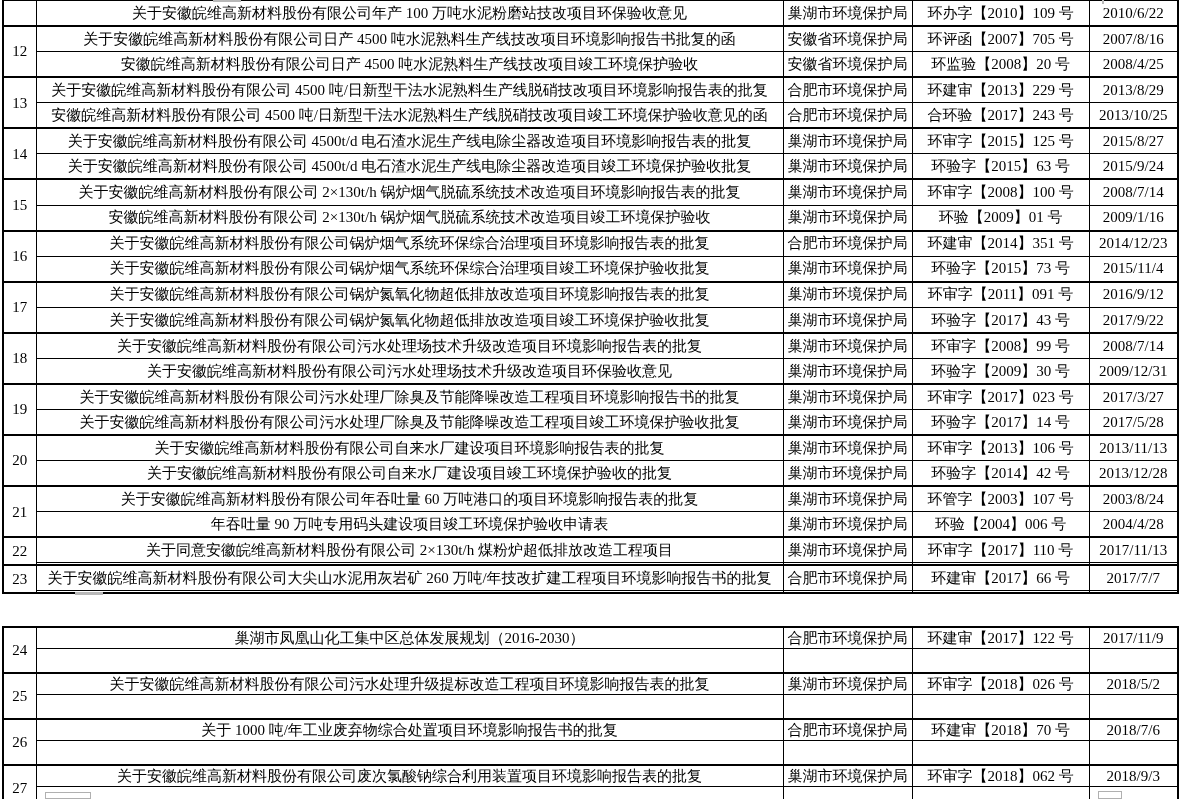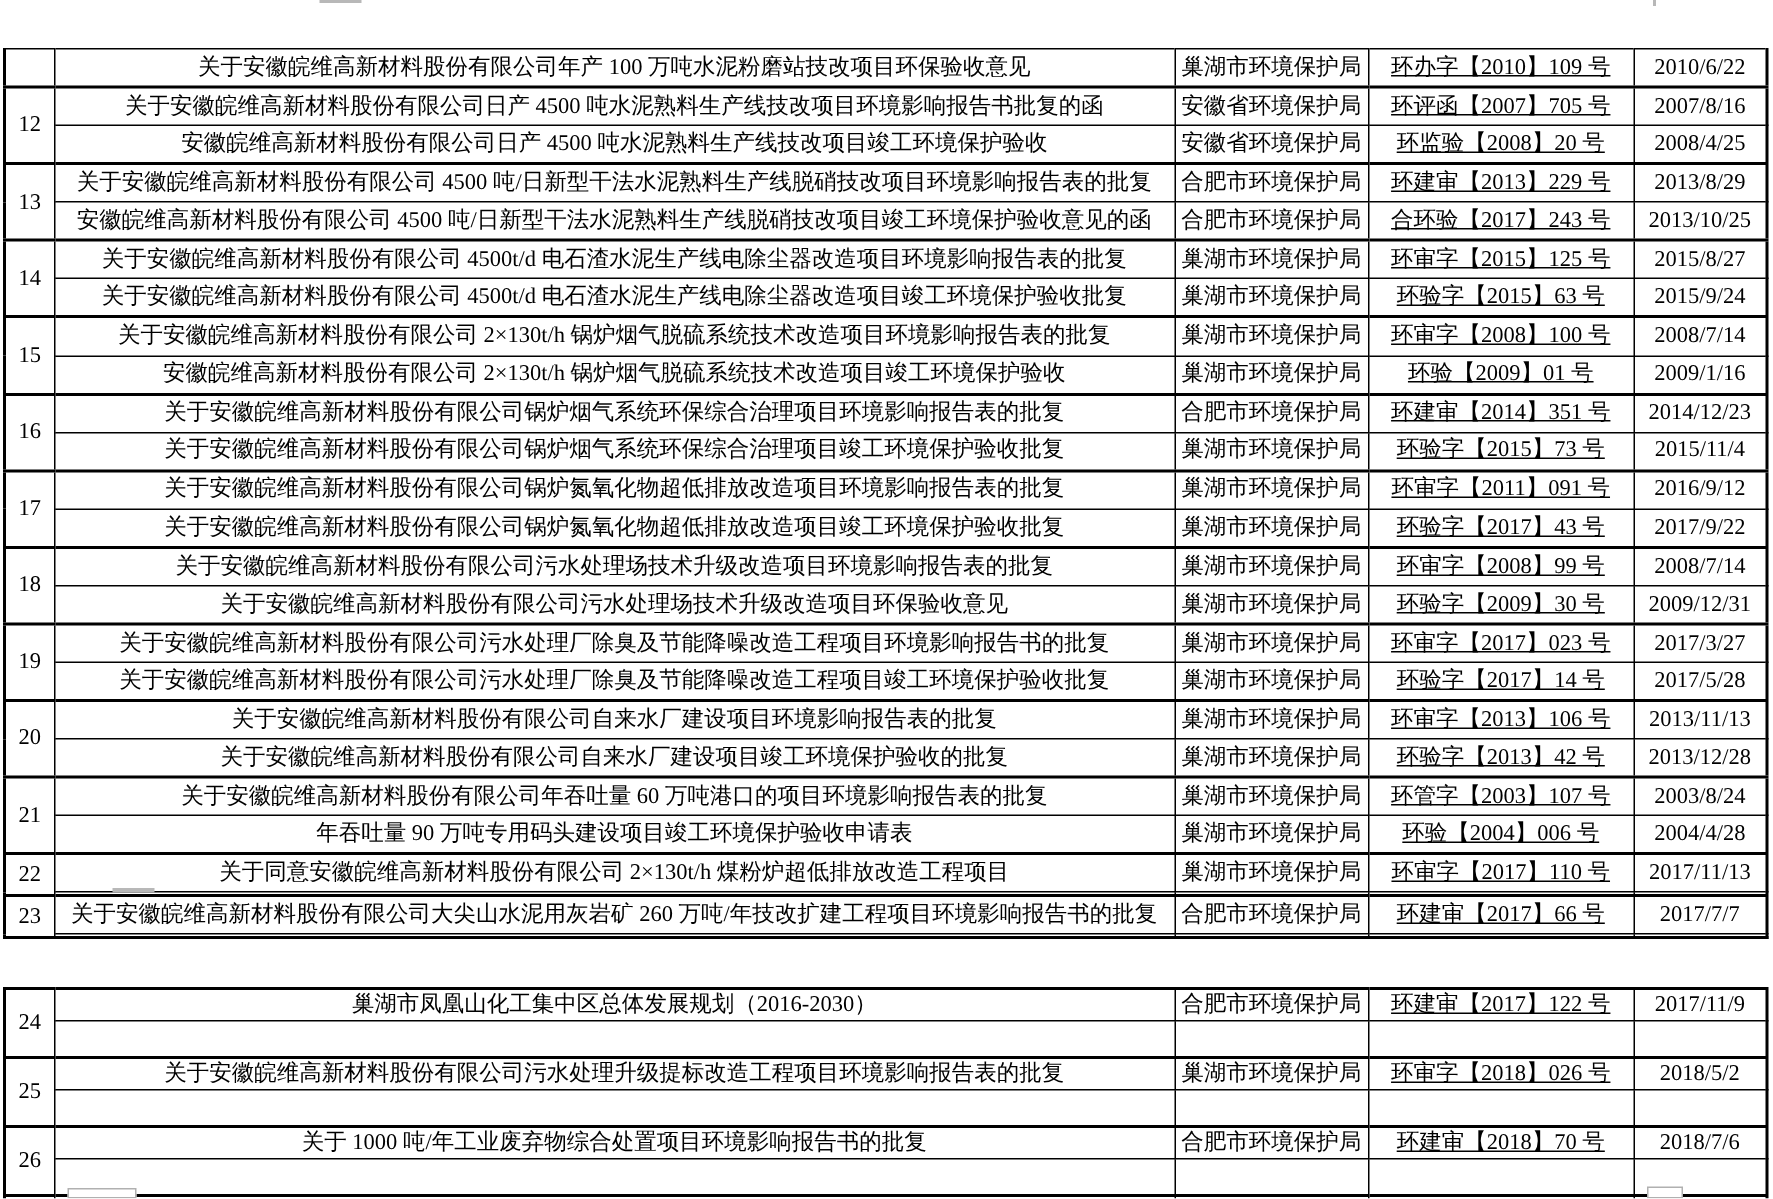--- a/index.html
+++ b/index.html
@@ -2,29 +2,29 @@
 <html><head>
 <meta charset="utf-8">
 <style>
   html,body{margin:0;padding:0;background:#ffffff;}
   body{font-family:"Liberation Serif","DejaVu Serif",serif;color:#000;}
   .screen{position:relative;width:1182px;height:799px;background:#fff;overflow:hidden;}
   .tblwrap{position:absolute;left:2px;width:1175px;}
   #sec1{top:0;height:594px;}
   #sec2{top:626px;height:184px;border-radius:25px;}
   table.grid{width:100%;height:100%;border-collapse:collapse;table-layout:fixed;
-             border:2px solid #000;border-top:1px solid #000;margin-top:32px;}
+             border:2px solid #000;border-top:1px solid #000;}
   table.grid td{border:1px solid #000;padding:0;overflow:hidden;white-space:nowrap;
                 text-align:center;vertical-align:middle;font-size:15px;line-height:1.1;}
   table.grid tr.first td{border-top:2px solid #000;}
   table.grid tr.partial td{border-top:none;}
   td.title{font-size:14px;}
   td.no{font-size:15px;}
   td.agency{font-size:14px;}
-  td.doc_no{font-size:14px;text-decoration:underline;}
+  td.doc_no{font-size:14px;}
   td.date{font-size:15px;}
   #sec2 tr.first{height:21px;}
   #sec2 tr.second{height:25px;}
   .pb{position:absolute;background:#b8b8b8;}
   .pb.box{background:#fff;border:1px solid #b0b0b0;}
 </style>
 </head>
 <body>
 
 <div class="screen">
@@ -153,21 +153,21 @@
           <tr class="first">
             <td class="no" rowspan="2">20</td>
             <td class="title">关于安徽皖维高新材料股份有限公司自来水厂建设项目环境影响报告表的批复</td>
             <td class="agency">巢湖市环境保护局</td>
             <td class="doc_no">环审字【2013】106 号</td>
             <td class="date">2013/11/13</td>
           </tr>
           <tr class="second">
             <td class="title">关于安徽皖维高新材料股份有限公司自来水厂建设项目竣工环境保护验收的批复</td>
             <td class="agency">巢湖市环境保护局</td>
-            <td class="doc_no">环验字【2013】42 号</td>
+            <td class="doc_no">环验字【2014】42 号</td>
             <td class="date">2013/12/28</td>
           </tr>
           <tr class="first">
             <td class="no" rowspan="2">21</td>
             <td class="title">关于安徽皖维高新材料股份有限公司年吞吐量 60 万吨港口的项目环境影响报告表的批复</td>
             <td class="agency">巢湖市环境保护局</td>
             <td class="doc_no">环管字【2003】107 号</td>
             <td class="date">2003/8/24</td>
           </tr>
           <tr class="second">

